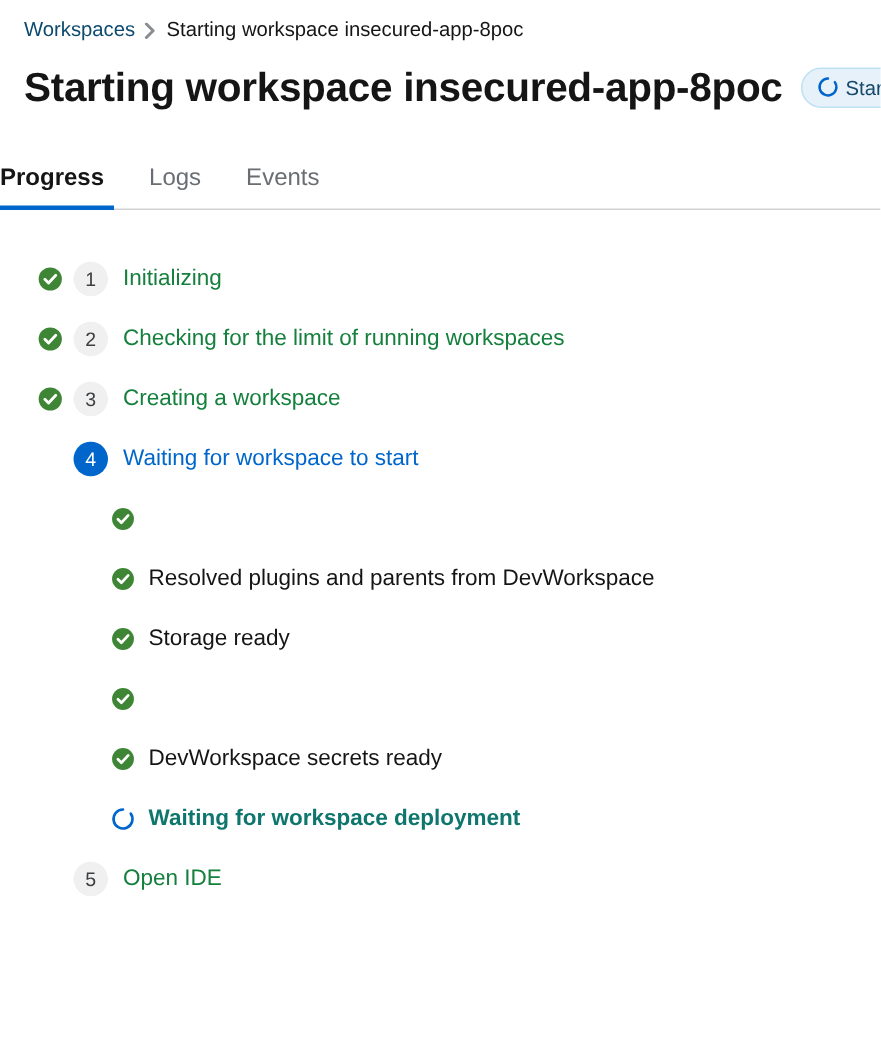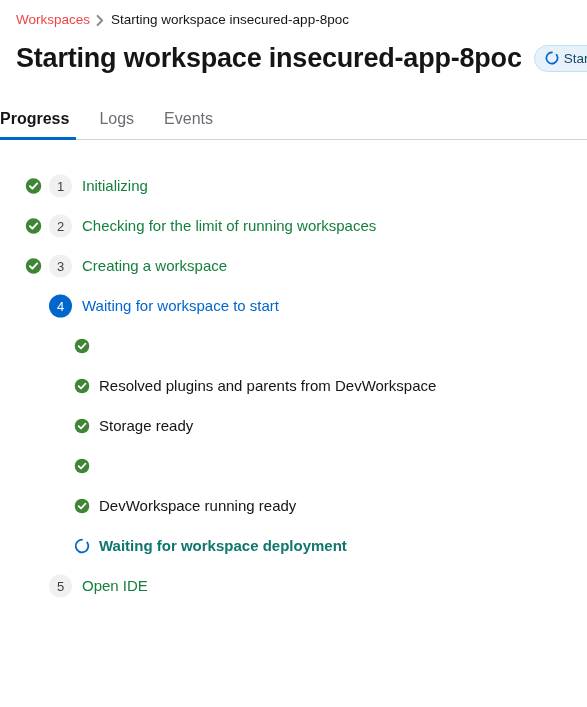--- a/index.html
+++ b/index.html
@@ -17,21 +17,21 @@
 
   
   .breadcrumb {
     display: flex;
     align-items: center;
     padding: 11px 0 0 16px;
     font-size: 13.5px;
     line-height: 18px;
   }
   .crumb-link {
-    color: #ef4444;
+    color: #0c4a6e;
     text-decoration: none;
     cursor: pointer;
   }
   .crumb-sep {
     margin: 0 6px;
     color: #8a8d90;
     font-size: 11px;
     display: inline-flex;
     align-items: center;
   }
@@ -310,21 +310,21 @@
   </div>
 
 
   <div class="sub-row">
     <span class="sub-ico">
       <svg width="16" height="16" viewBox="0 0 18 18" aria-hidden="true">
         <circle cx="9" cy="9" r="8.2" fill="#3e8635"></circle>
         <path d="M5.2 9.2 L7.8 11.8 L12.9 6.3" fill="none" stroke="#ffffff" stroke-width="2" stroke-linecap="round" stroke-linejoin="round"></path>
       </svg>
     </span>
-    <span class="sub-label">DevWorkspace running ready</span>
+    <span class="sub-label">DevWorkspace secrets ready</span>
   </div>
 
   <div class="sub-row running">
     <span class="sub-ico">
       <svg width="16" height="16" viewBox="0 0 18 18" aria-hidden="true">
         <path d="M9 1.9 a7.1 7.1 0 1 0 5.8 3" fill="none" stroke="#0066cc" stroke-width="2" stroke-linecap="round"></path>
       </svg>
     </span>
     <span class="sub-label">Waiting for workspace deployment</span>
   </div>

